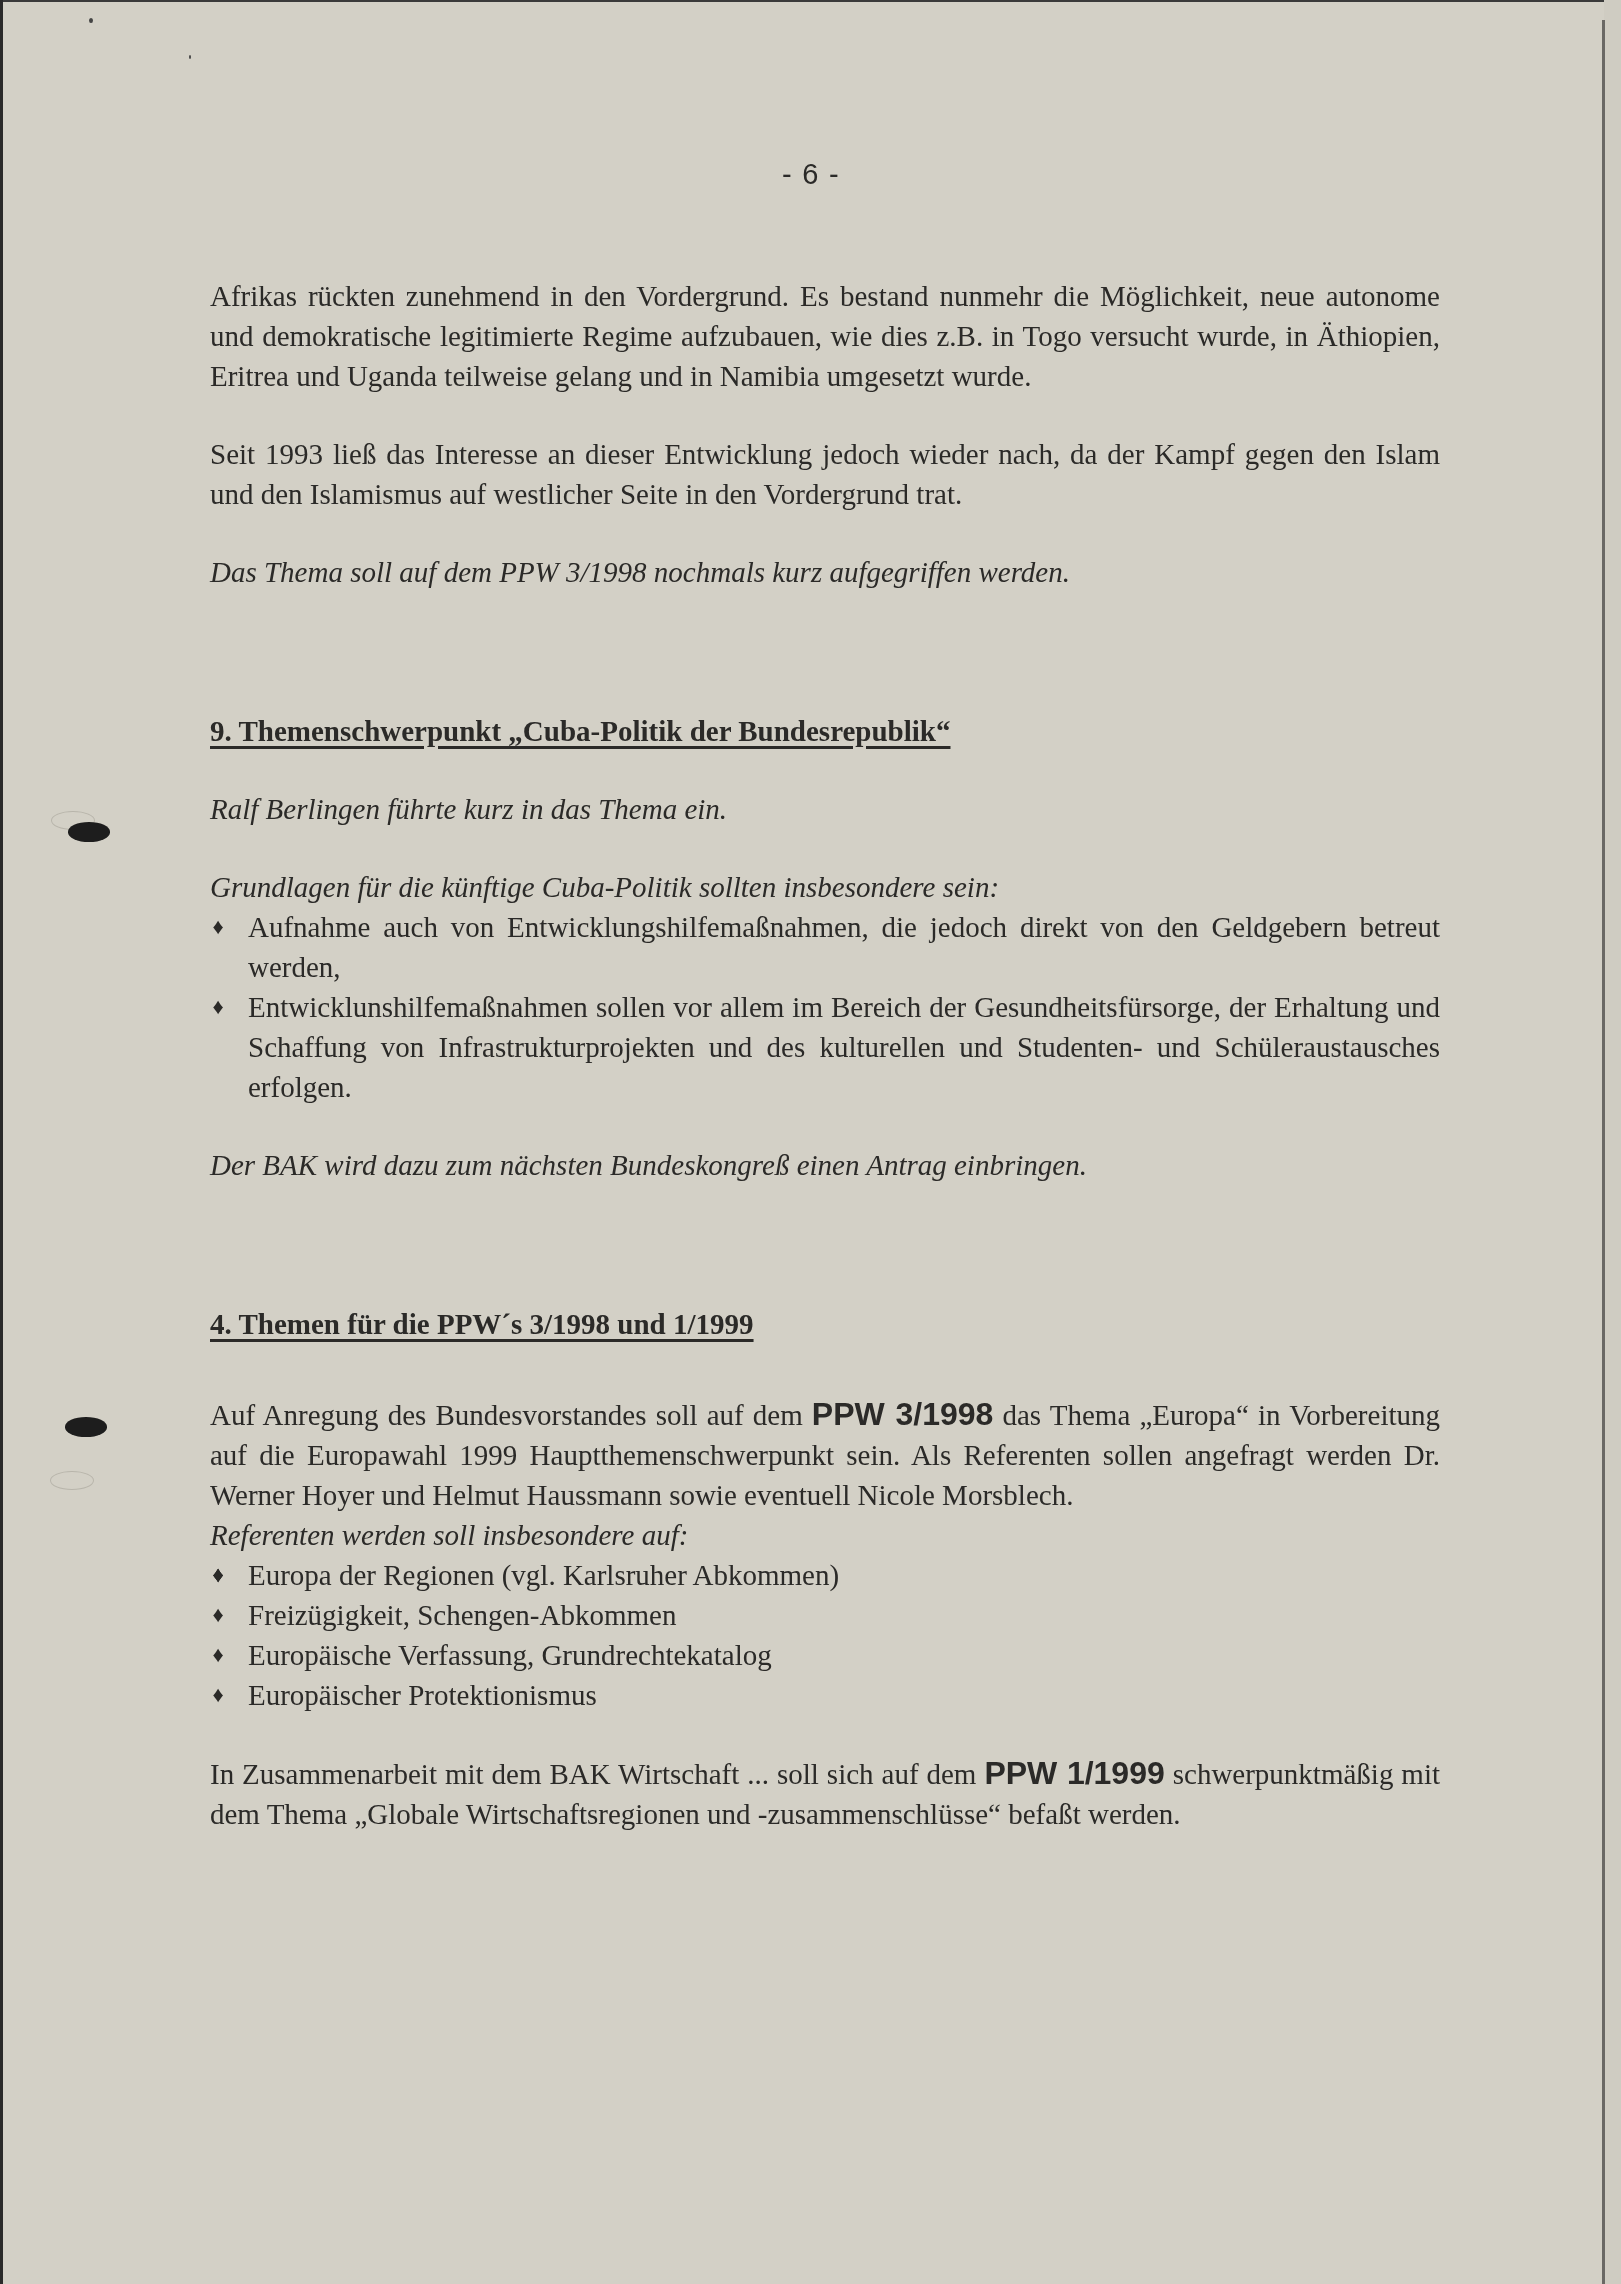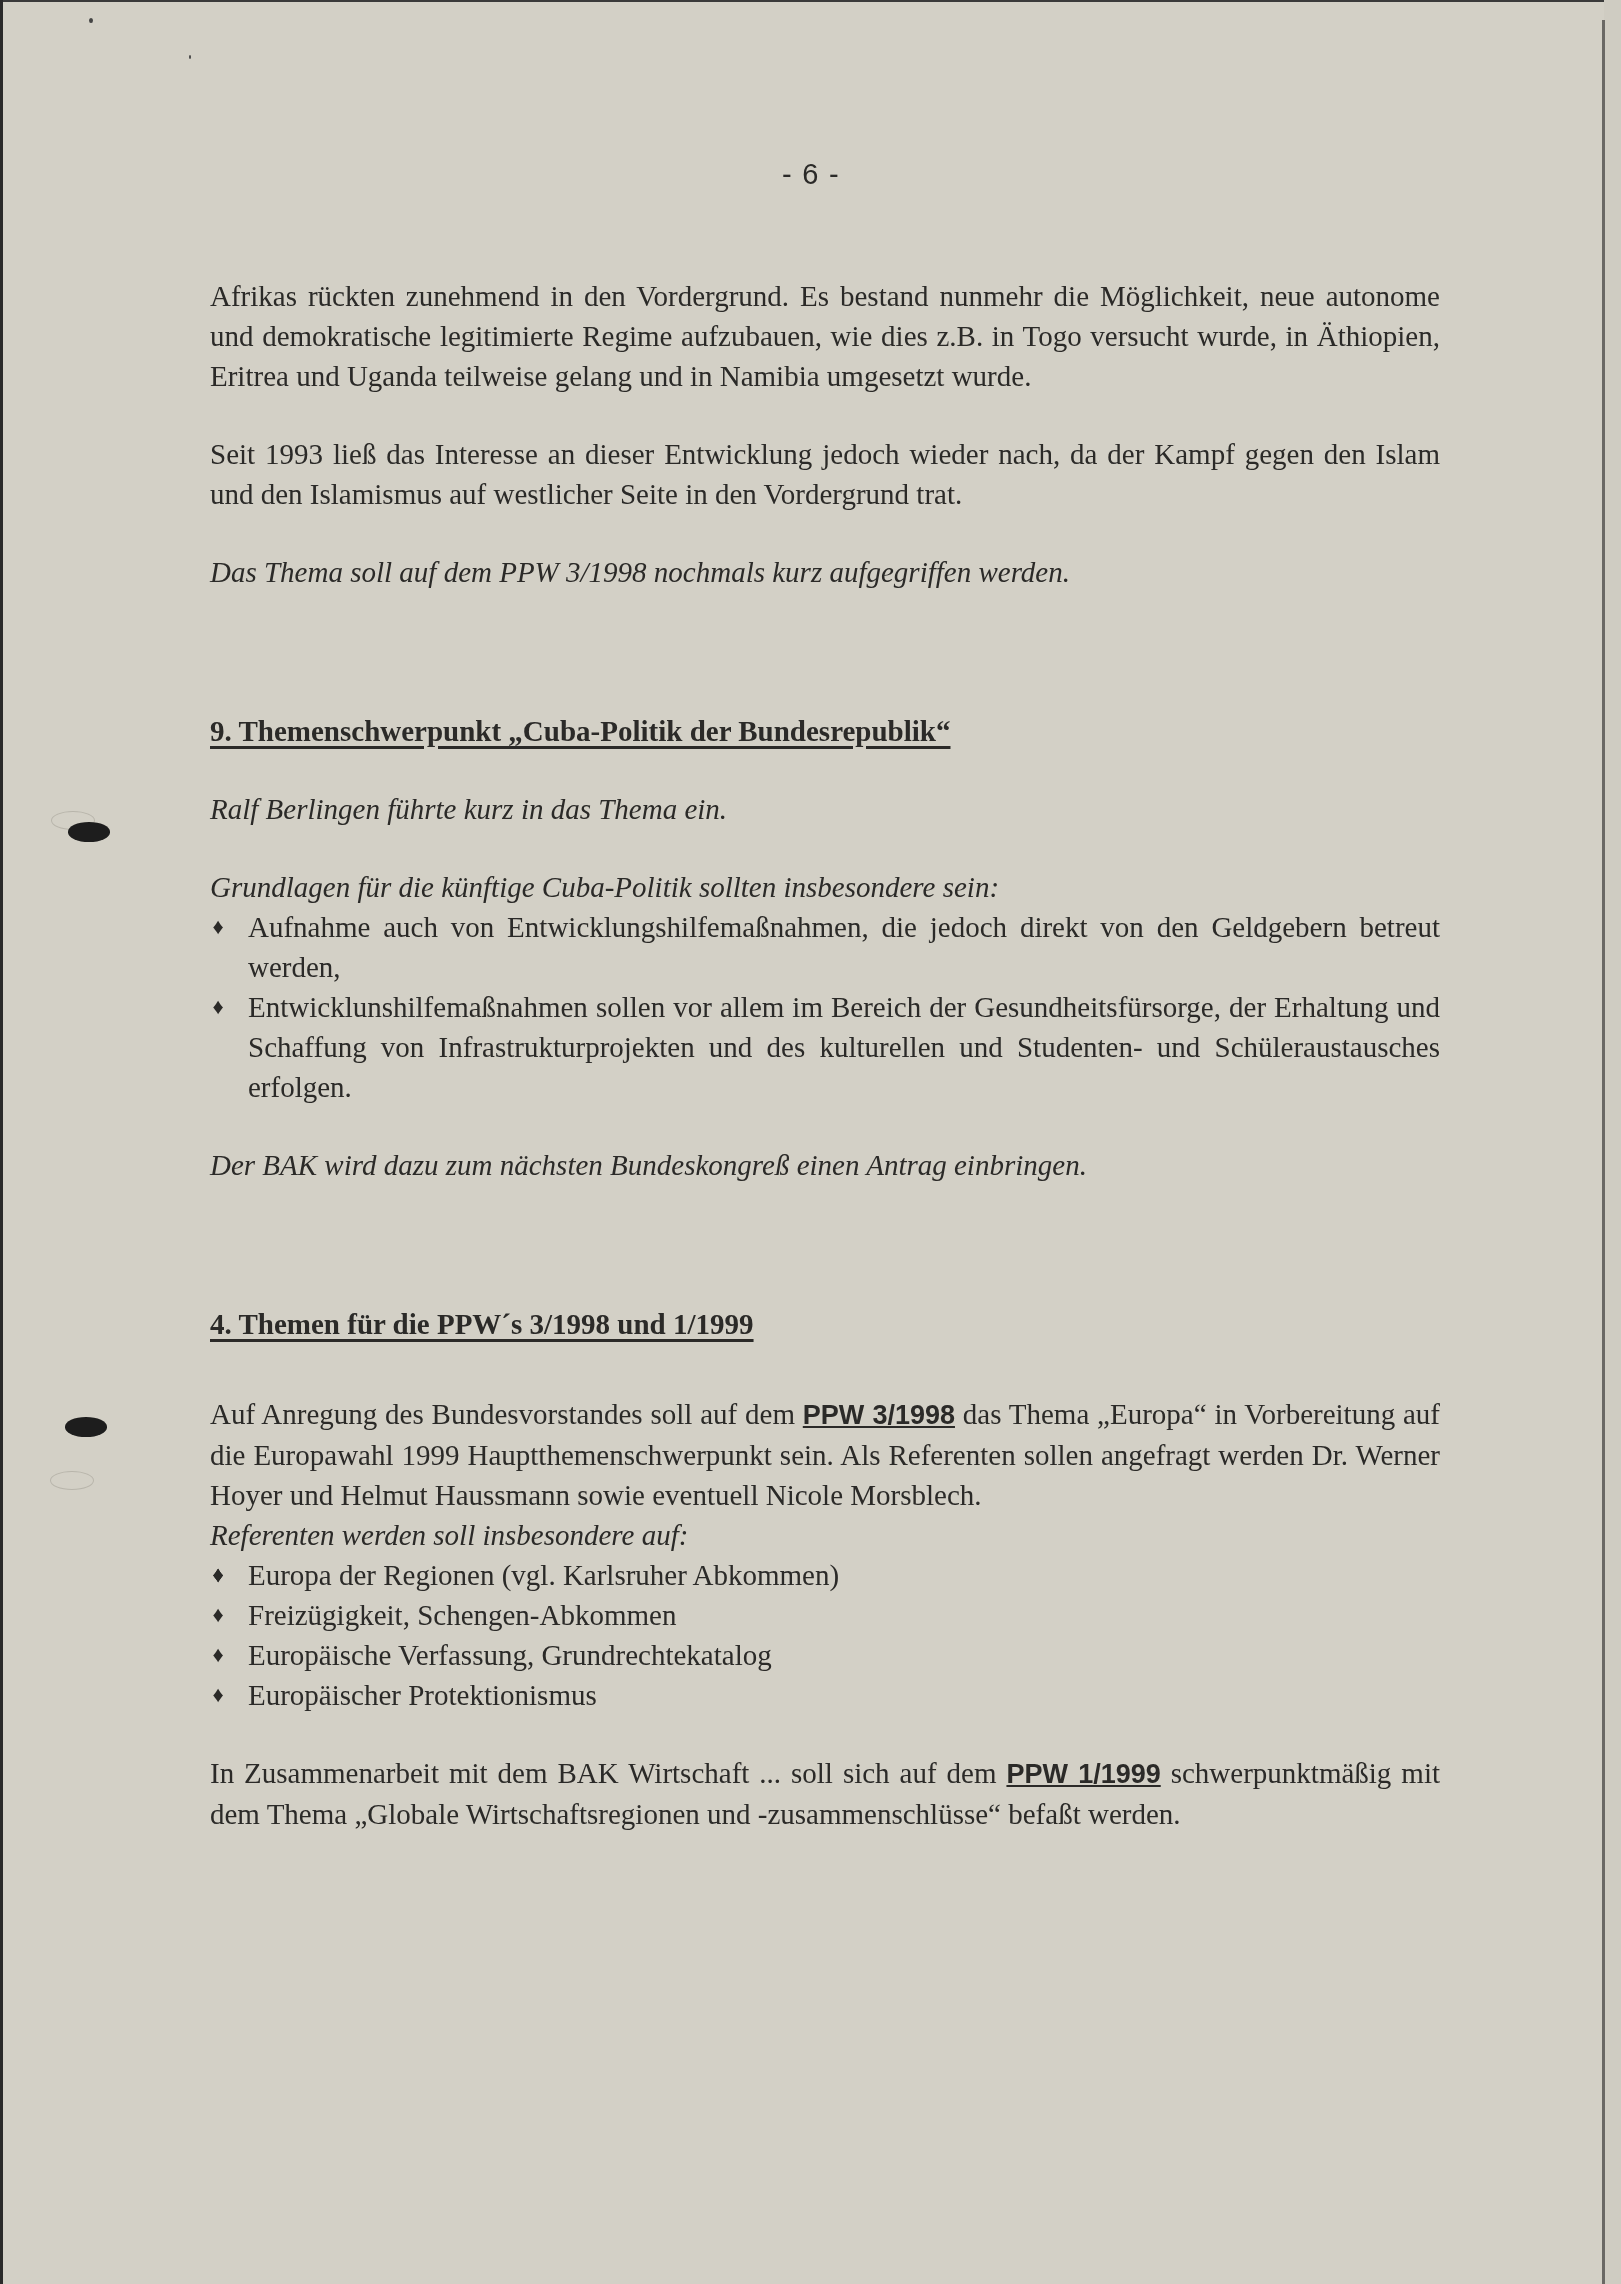--- a/index.html
+++ b/index.html
@@ -39,21 +39,21 @@
     .heading {
       font-weight: bold; text-decoration: underline;
       text-decoration-thickness: 3.3px; text-underline-offset: 5.2px;
       margin: 0;
     }
     ul.bullets { list-style: none; margin: 0; padding: 0; }
     ul.bullets li { position: relative; padding-left: 38px; text-align: justify; }
     ul.bullets li .diamond {
       position: absolute; left: 2.6px; top: 0; font-size: 22px;
     }
-    .bold-sans { font-family: "Liberation Sans", sans-serif; font-weight: bold; font-size: 27px; text-decoration: underline; }
+    .bold-sans { font-family: "Liberation Sans", sans-serif; font-weight: bold; font-size: 32px; }
   </style>
 </head>
 <body>
 
 <div class="top-edge"></div>
 <div class="left-edge"></div>
 <div class="right-shade"></div>
 <div class="right-fold"></div>
 
 <div class="punch-ring r1"></div>

